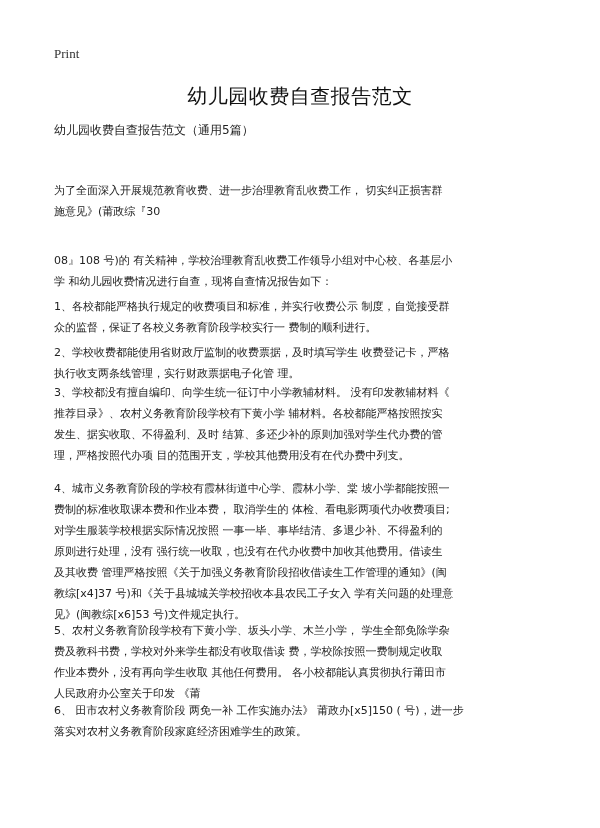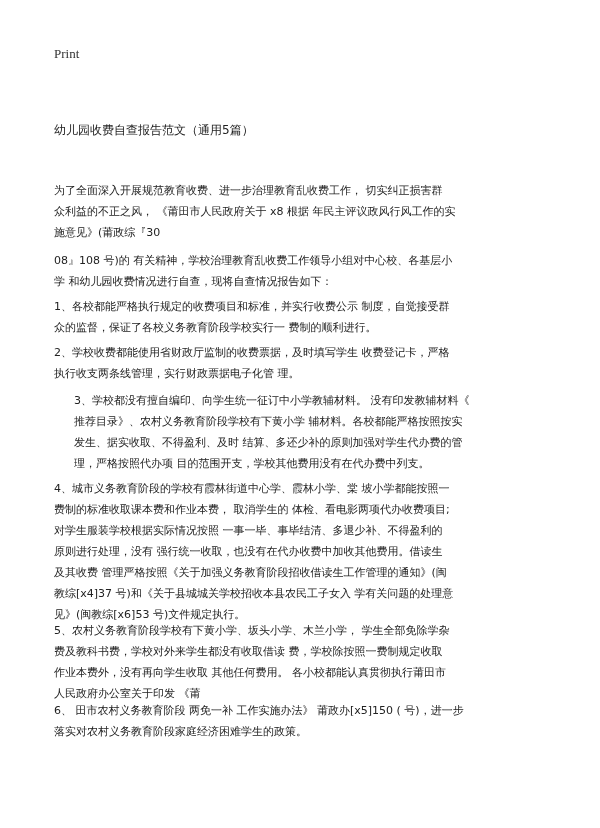--- a/index.html
+++ b/index.html
@@ -25,44 +25,44 @@
     position: absolute; left: 54px; width: 520px;
     font-family: "DejaVu Sans", sans-serif; font-size: 11px; color: #222;
   }
   .para .line { display: block; height: 21px; line-height: 21px; white-space: nowrap; }
 </style>
 </head>
 <body>
 
 <div class="page">
   <div class="print-label">Print</div>
+  <div class="doc-title">幼儿园收费自查报告范文</div>
   <div class="doc-subtitle">幼儿园收费自查报告范文（通用5篇）</div>
 
   <div class="para" style="top:180px;">
     <span class="line">为了全面深入开展规范教育收费、进一步治理教育乱收费工作， 切实纠正损害群</span>
-    <span class="line">众利益的不正之风， 《莆田市人民政府关于 x8 根据 年民主评议政风行风工作的实</span>
     <span class="line">施意见》(莆政综『30</span>
   </div>
 
   <div class="para" style="top:250px;">
     <span class="line">08』108 号)的 有关精神，学校治理教育乱收费工作领导小组对中心校、各基层小</span>
     <span class="line">学 和幼儿园收费情况进行自查，现将自查情况报告如下：</span>
   </div>
 
   <div class="para" style="top:296px;">
     <span class="line">1、各校都能严格执行规定的收费项目和标准，并实行收费公示 制度，自觉接受群</span>
     <span class="line">众的监督，保证了各校义务教育阶段学校实行一 费制的顺利进行。</span>
   </div>
 
   <div class="para" style="top:342px;">
     <span class="line">2、学校收费都能使用省财政厅监制的收费票据，及时填写学生 收费登记卡，严格</span>
     <span class="line">执行收支两条线管理，实行财政票据电子化管 理。</span>
   </div>
 
-  <div class="para" style="top:390px;margin-left:20px;">
+  <div class="para" style="top:382px;">
     <span class="line">3、学校都没有擅自编印、向学生统一征订中小学教辅材料。 没有印发教辅材料《</span>
     <span class="line">推荐目录》、农村义务教育阶段学校有下黄小学 辅材料。各校都能严格按照按实</span>
     <span class="line">发生、据实收取、不得盈利、及时 结算、多还少补的原则加强对学生代办费的管</span>
     <span class="line">理，严格按照代办项 目的范围开支，学校其他费用没有在代办费中列支。</span>
   </div>
 
   <div class="para" style="top:478px;">
     <span class="line">4、城市义务教育阶段的学校有霞林街道中心学、霞林小学、棠 坡小学都能按照一</span>
     <span class="line">费制的标准收取课本费和作业本费， 取消学生的 体检、看电影两项代办收费项目;</span>
     <span class="line">对学生服装学校根据实际情况按照 一事一毕、事毕结清、多退少补、不得盈利的</span>

